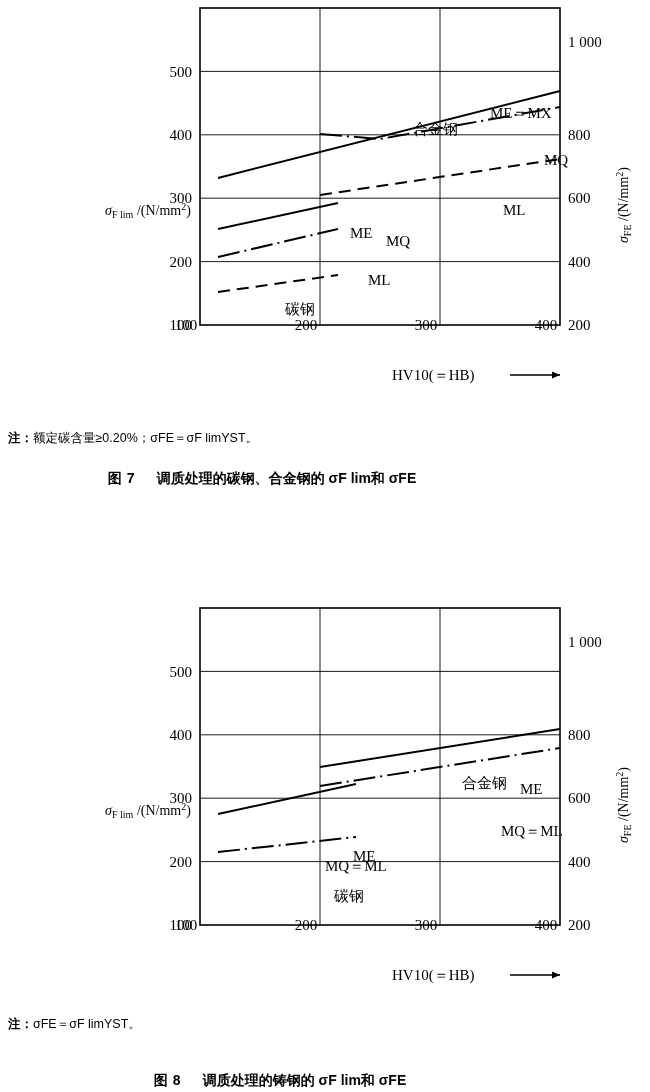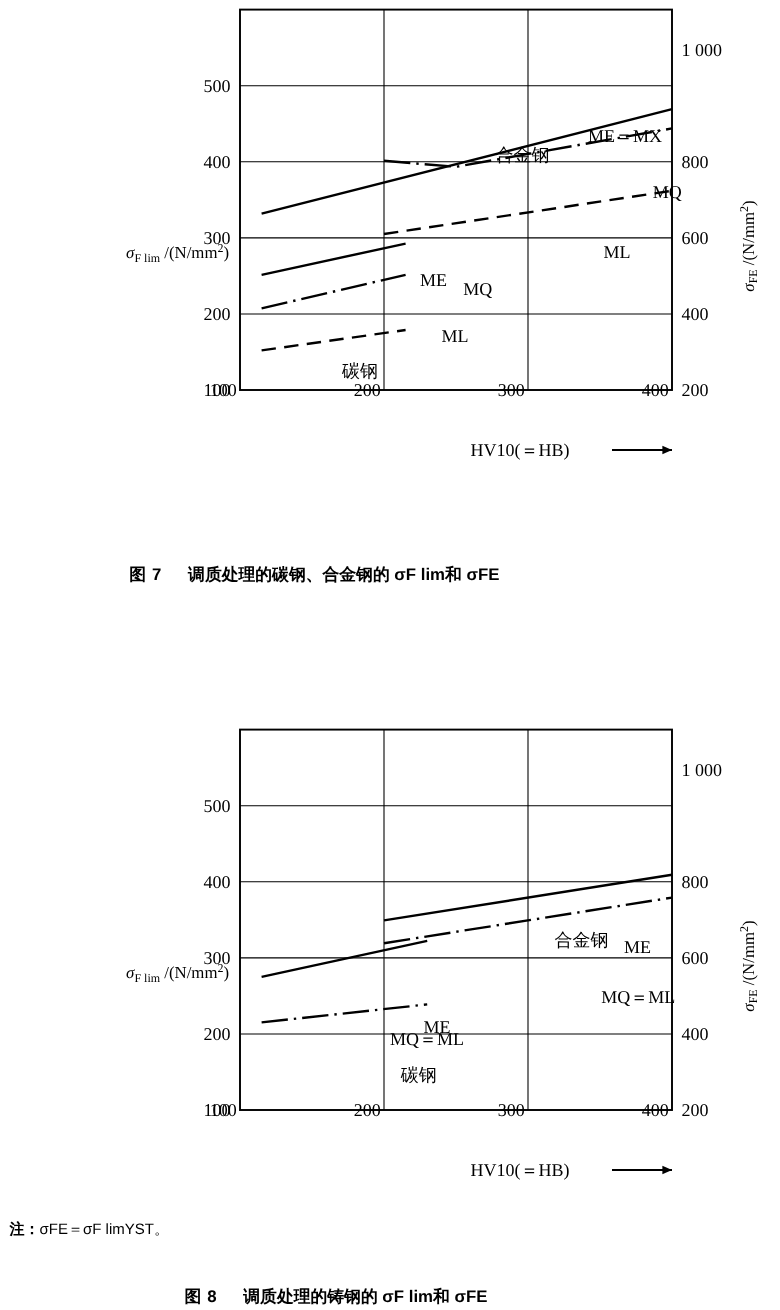--- a/index.html
+++ b/index.html
@@ -104,20 +104,23 @@
       </g>
 
       <g font-family="Liberation Serif, serif" font-size="15">
         <text x="392" y="380">HV10(＝HB)</text>
         <line x1="510" y1="375" x2="560" y2="375" stroke="#000" stroke-width="1.6"></line>
         <path d="M560 375 l-8 -3.5 v7 z" fill="#000"></path>
       </g>
     </svg>
   </div>
 
+  <div class="note" style="position:absolute;left:8px;top:430px;">
+    <span>注：</span><span class="reg">额定碳含量≥0.20%；σFE＝σF limYST。</span>
+  </div>
 
   <div class="caption" style="position:absolute;left:0;top:470px;width:524px;">
     <span class="num">图 7</span>
     <span style="display:inline-block;width:14px"></span>
     <span>调质处理的碳钢、合金钢的 σF lim和 σFE</span>
   </div>
 </div>
 
 <div class="fig-block" style="position:absolute;left:0;top:600px;">
   <div class="chart-wrap">

